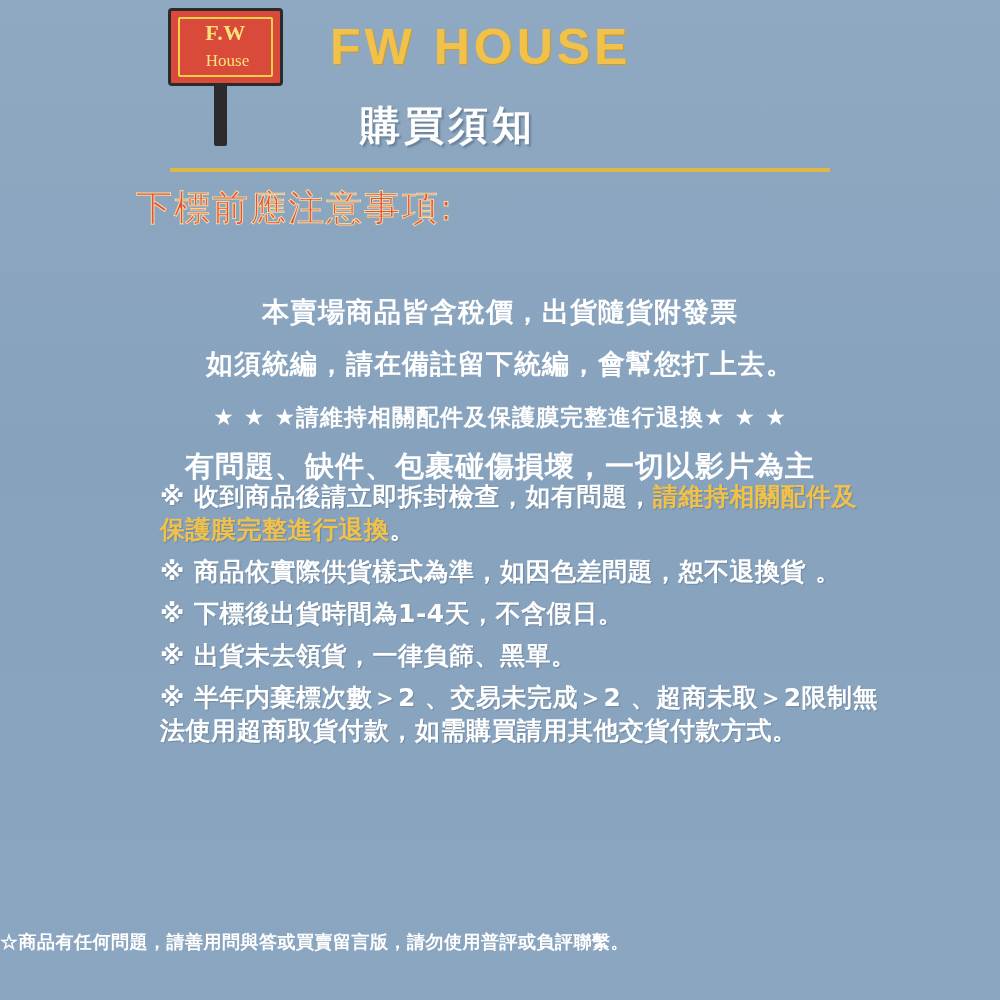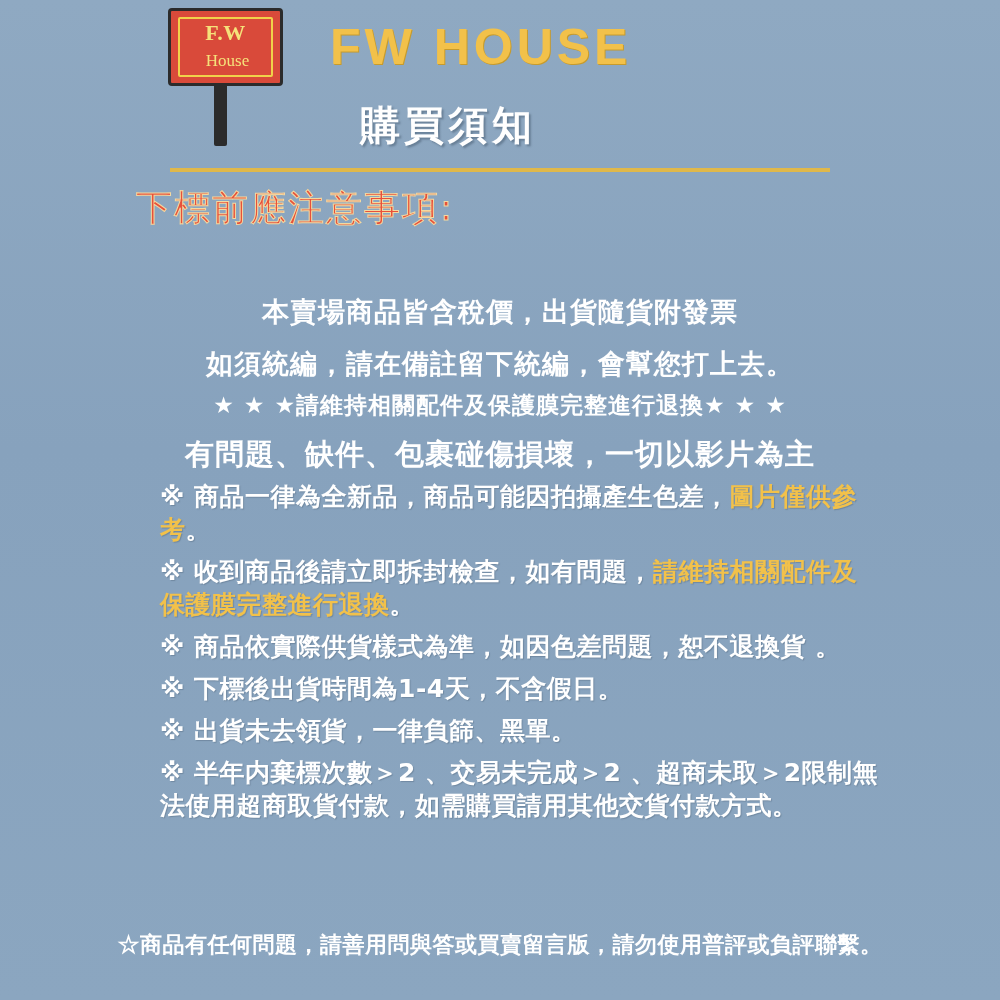--- a/index.html
+++ b/index.html
@@ -149,21 +149,21 @@
     letter-spacing: 1px;
     margin-bottom: 16px;
     margin-top: 48px;
   }
   .intro .l2 {
     font-size: 27px;
     font-weight: bold;
     color: #ffffff;
     font-family: "Liberation Serif", serif;
     letter-spacing: 1px;
-    margin-bottom: 8px;
+    margin-bottom: 20px;
   }
   .intro .l3 {
     font-size: 23px;
     font-weight: bold;
     color: #ffffff;
     font-family: "DejaVu Sans", sans-serif;
     letter-spacing: 1px;
     margin-bottom: 14px;
   }
   .intro .l4 {
@@ -194,22 +194,22 @@
   .note .hl {
     color: #f2c14a;
   }
 
   
   .footer {
     position: absolute;
     left: 0;
     top: 930px;
     width: 1000px;
-    text-align: center;
-    font-size: 22px;
+    text-align: left;
+    font-size: 18px;
     font-weight: bold;
     color: #ffffff;
     font-family: "Liberation Serif", serif;
     letter-spacing: 0.5px;
   }
 </style>
 </head>
 <body>
 
 <div id="page">
@@ -233,21 +233,20 @@
   <div class="sec-title">下標前應注意事項:</div>
 
   <div class="intro">
     <div class="l1">本賣場商品皆含稅價，出貨隨貨附發票</div>
     <div class="l2">如須統編，請在備註留下統編，會幫您打上去。</div>
     <div class="l3">★ ★ ★請維持相關配件及保護膜完整進行退換★ ★ ★</div>
     <div class="l4">有問題、缺件、包裹碰傷損壞，一切以影片為主</div>
   </div>
 
   <div class="notes" id="notes-list">
-      <div class="note"><span>※ </span><span>商品一律為全新品，商品可能因拍攝產生色差，</span><span class="hl">圖片僅供參考</span><span>。</span></div>
       <div class="note"><span>※ </span><span>收到商品後請立即拆封檢查，如有問題，</span><span class="hl">請維持相關配件及保護膜完整進行退換</span><span>。</span></div>
       <div class="note"><span>※ </span><span>商品依實際供貨樣式為準，如因色差問題，恕不退換貨 。</span></div>
       <div class="note"><span>※ </span><span>下標後出貨時間為1-4天，不含假日。</span></div>
       <div class="note"><span>※ </span><span>出貨未去領貨，一律負篩、黑單。</span></div>
       <div class="note"><span>※ </span><span>半年内棄標次數＞2 、交易未完成＞2  、超商未取＞2限制無法使用超商取貨付款，如需購買請用其他交貨付款方式。</span></div>
     </div>
 
   <div class="footer">☆商品有任何問題，請善用問與答或買賣留言版，請勿使用普評或負評聯繫。</div>
 
 </div>

